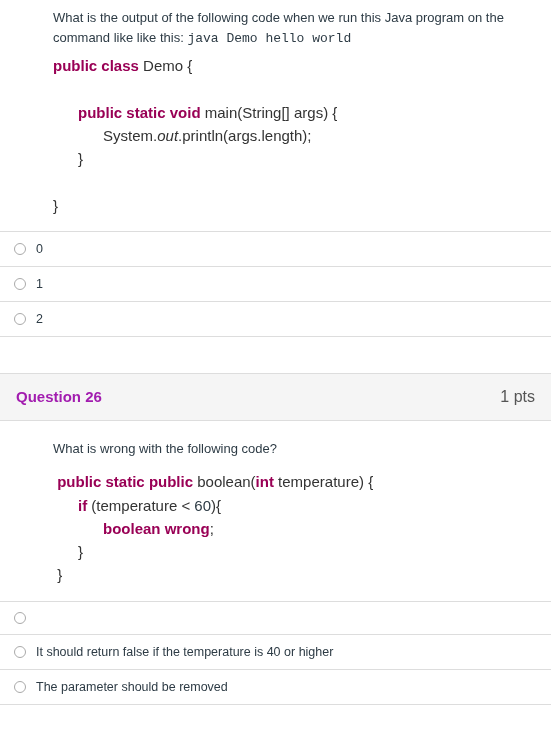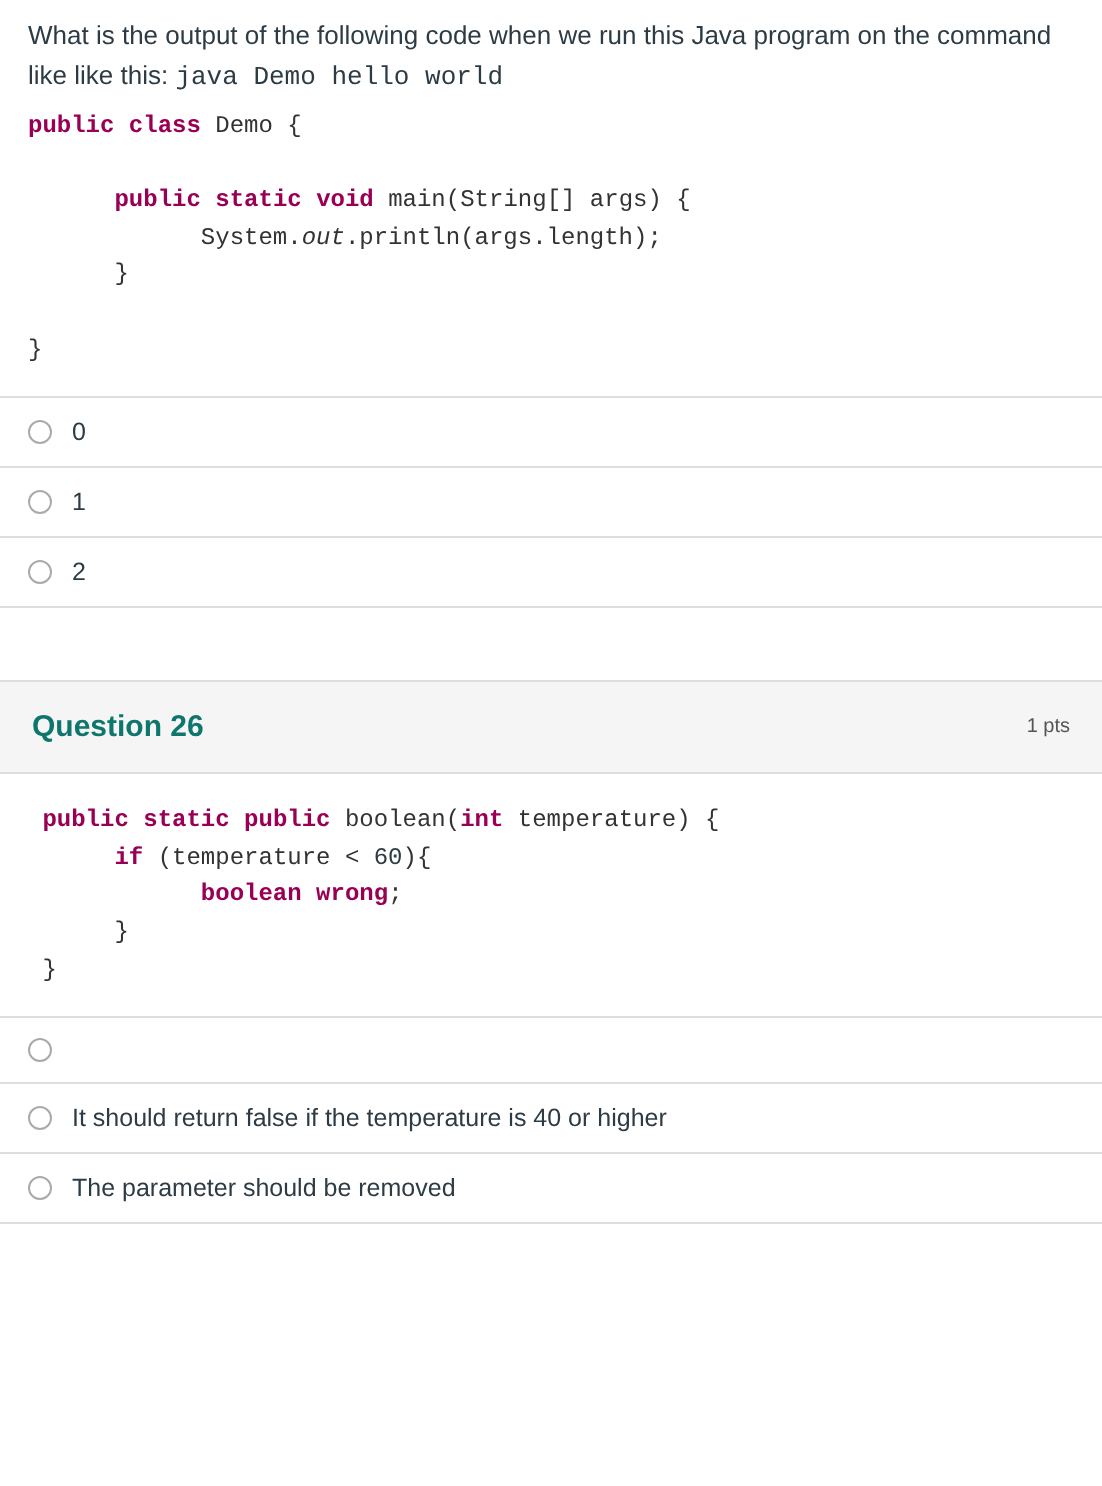--- a/index.html
+++ b/index.html
@@ -6,34 +6,35 @@
   body {
     margin: 0;
     font-family: "Helvetica Neue", Helvetica, Arial, sans-serif;
     font-size: 13px;
     color: #2d3b45;
     background: #fff;
     width: 551px;
   }
   .question-body {
     padding: 8px 14px 0 14px;
+    margin-left: 39px;
   }
   .prompt {
     font-size: 13px;
     line-height: 1.5;
     color: #2d3b45;
     margin-bottom: 6px;
   }
   .cmd {
     font-family: "Courier New", Courier, monospace;
     font-size: 13px;
   }
   pre.code {
-    font-family: Liberation Mono, monospace;
-    font-size: 12px;
+    font-family: Liberation Sans, sans-serif;
+    font-size: 15px;
     line-height: 1.55;
     margin: 6px 0 14px 0;
     white-space: pre;
     overflow: hidden;
   }
   .kw { color: #990055; font-weight: bold; }
   .id { color: #333; }
   .it { font-style: italic; color: #333; }
   .punct { color: #333; }
   .num { }
@@ -60,22 +61,22 @@
   .gap { height: 36px; }
   .q-header {
     background: #f5f5f5;
     border-top: 1px solid #ddd;
     border-bottom: 1px solid #ddd;
     padding: 14px 16px;
     display: flex;
     justify-content: space-between;
     align-items: center;
   }
-  .q-title { font-weight: bold; font-size: 15px; color: #0f766e; }
-  .q-pts { font-size: 10px; color: #555; }
+  .q-title { font-weight: bold; font-size: 15px; color: #a21caf; }
+  .q-pts { font-size: 16px; color: #555; }
 </style>
 </head>
 <body>
 
 <div class="question-body">
   <div class="prompt">
     <span>What is the output of the following code when we run this Java program on the command like like this: </span><span class="cmd">java Demo hello world</span>
   </div>
   <pre class="code"><span class="kw">public</span> <span class="kw">class</span> <span class="id">Demo</span><span class="punct"> {</span>
 
@@ -101,20 +102,21 @@
 </div>
 
 <div class="gap"></div>
 
 <div class="q-header">
   <span class="q-title">Question 26</span>
   <span class="q-pts">1 pts</span>
 </div>
 
 <div class="question-body">
+  <div class="prompt" style="padding-top:10px;padding-bottom:6px;">What is wrong with the following code?</div>
   <pre class="code"> <span class="kw">public</span> <span class="kw">static</span> <span class="kw">public</span> <span class="id">boolean</span><span class="punct">(</span><span class="kw">int</span> <span class="id">temperature</span><span class="punct">) {</span>
       <span class="kw">if</span><span class="punct"> (</span><span class="id">temperature</span><span class="punct"> &lt; </span><span class="num">60</span><span class="punct">){</span>
             <span class="kw">boolean</span> <span class="kw">wrong</span><span class="punct">;</span>
 <span class="punct">      }</span>
 <span class="punct"> }</span></pre>
 </div>
 <div class="answers">
   <div class="answer">
     <span class="radio"></span>
   </div>

